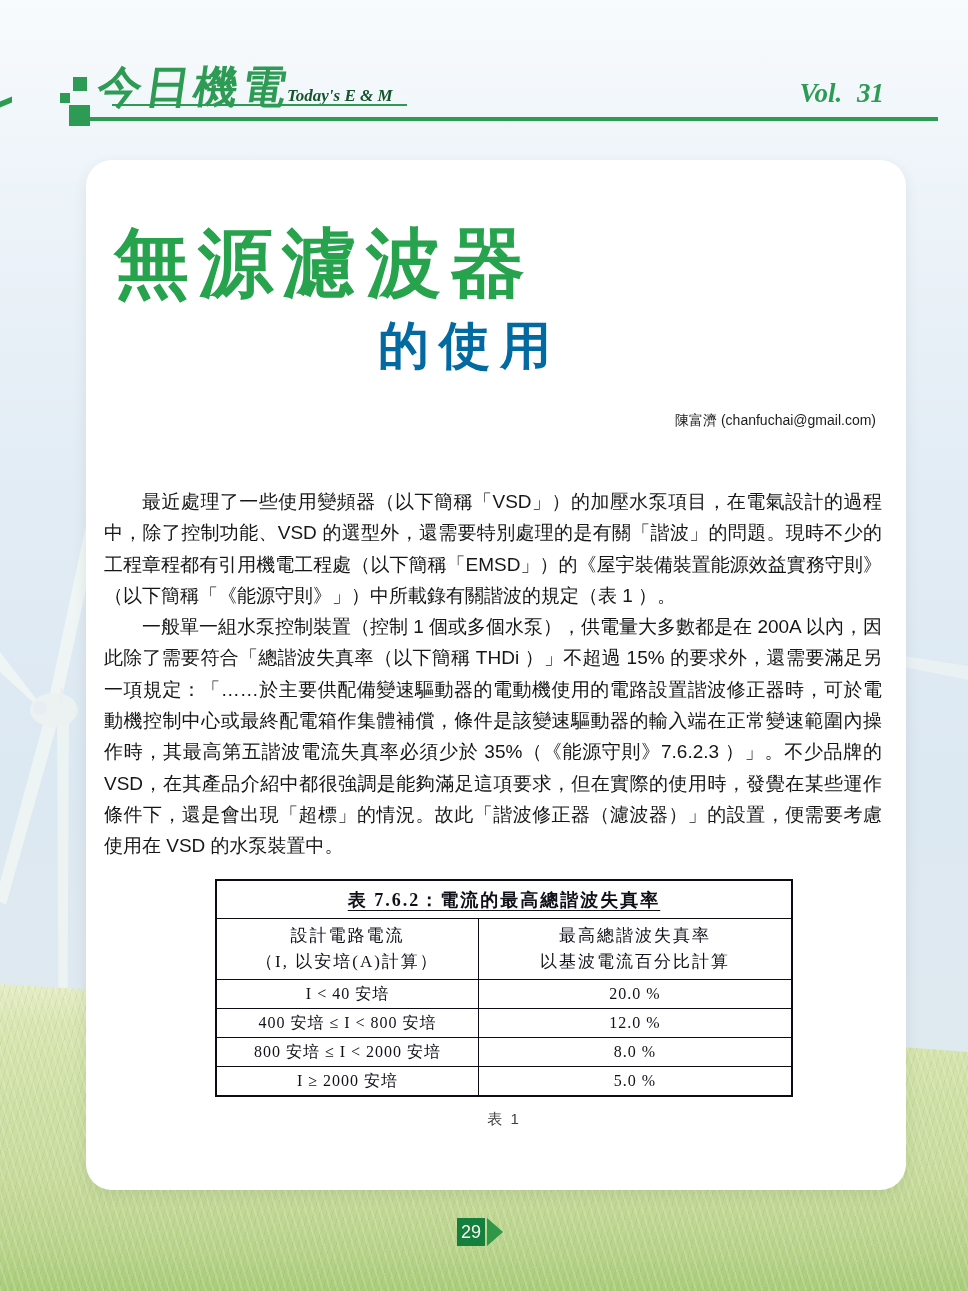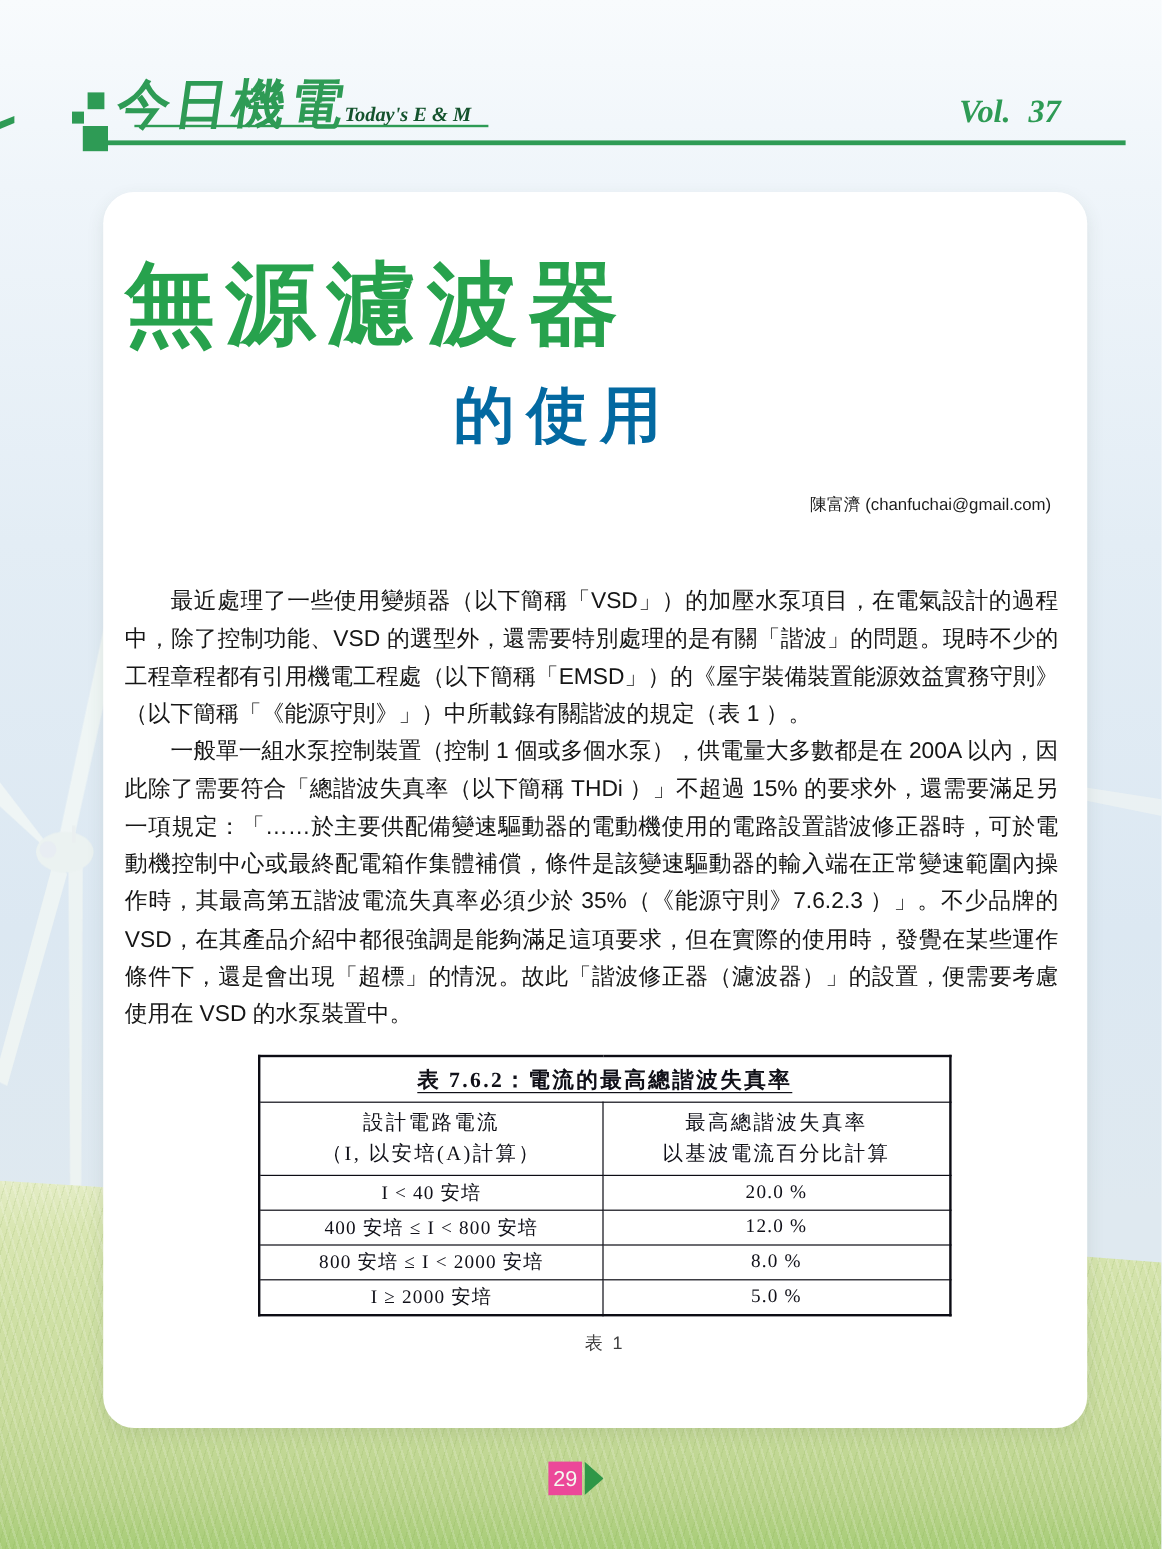--- a/index.html
+++ b/index.html
@@ -47,21 +47,21 @@
     word-spacing:8px;white-space:nowrap;
   }
 
   
   .card{
     position:absolute;left:86px;top:160px;width:820px;height:1030px;
     background:#ffffff;border-radius:26px;
     box-shadow:0 5px 14px rgba(60,80,60,.10);
   }
   .title-main{
-    position:absolute;left:18px;top:44px;margin:0;
+    position:absolute;left:18px;top:44px;margin:10px;
     font-size:75px;font-weight:bold;color:#27a24d;letter-spacing:9px;white-space:nowrap;
   }
   .title-sub{
     position:absolute;left:292px;top:152px;margin:0;
     font-size:51px;font-weight:bold;color:#0369a1;letter-spacing:10px;white-space:nowrap;
   }
   .author{
     position:absolute;right:30px;top:252px;
     font-size:14px;color:#1c1c1c;white-space:nowrap;
   }
@@ -71,36 +71,36 @@
     text-align:justify;
   }
   .body-text p{margin:0;text-indent:2em;}
 
   
   .tbl-wrap{position:absolute;left:129px;top:719px;width:578px;}
   table.thd{
     width:578px;border-collapse:collapse;border:2.5px solid #0c0c14;
     font-family:"Liberation Serif","DejaVu Serif",serif;color:#101018;
   }
-  table.thd td{border:1.5px solid #0c0c14;text-align:center;padding:2px 16px;}
+  table.thd td{border:1.5px solid #0c0c14;text-align:center;padding:2px 4px;}
   td.t-title{height:33px;font-size:18px;font-weight:bold;letter-spacing:2px;}
   td.t-title span{text-decoration:underline;text-underline-offset:4px;}
   td.t-head{height:56px;font-size:17px;letter-spacing:2px;line-height:26px;}
   td.t-cell{height:24px;font-size:16px;letter-spacing:1px;}
   .col-left{width:253px;}
   .tbl-caption{
     margin-top:13px;text-align:center;font-size:15px;color:#404040;
     font-family:"Liberation Sans","DejaVu Sans",sans-serif;letter-spacing:2px;
   }
 
   
   .page-badge{position:absolute;left:457px;top:1218px;width:48px;height:29px;}
   .badge-num{
     position:absolute;left:0;top:0;width:28px;height:28px;
-    background:#ec4899;color:#f4f9f0;font-size:18px;
+    background:#15803d;color:#f4f9f0;font-size:18px;
     display:flex;align-items:center;justify-content:center;
   }
   .badge-arrow{
     position:absolute;left:30px;top:0;width:16px;height:28px;
     background:#2f9747;clip-path:polygon(0 0,100% 50%,0 100%);
   }
 </style>
 </head>
 <body>
 
@@ -130,21 +130,21 @@
 
 <header class="masthead">
   <div class="left-notch"></div>
   <div class="m-sq sq1"></div>
   <div class="m-sq sq2"></div>
   <div class="m-sq sq3"></div>
   <div class="logo-cjk">今日機電</div>
   <div class="logo-latin">Today's E &amp; M</div>
   <div class="thin-rule"></div>
   <div class="thick-rule"></div>
-  <div class="vol">Vol. 37</div>
+  <div class="vol">Vol. 31</div>
 </header>
 
 <main class="card">
   <h1 class="title-main">無源濾波器</h1>
   <h2 class="title-sub">的使用</h2>
   <div class="author">陳富濟 (chanfuchai@gmail.com)</div>
 
   <div class="body-text">
     <p>最近處理了一些使用變頻器（以下簡稱「VSD」）的加壓水泵項目，在電氣設計的過程中，除了控制功能、VSD 的選型外，還需要特別處理的是有關「諧波」的問題。現時不少的工程章程都有引用機電工程處（以下簡稱「EMSD」）的《屋宇裝備裝置能源效益實務守則》（以下簡稱「《能源守則》」）中所載錄有關諧波的規定（表 1 ）。</p>
     <p>一般單一組水泵控制裝置（控制 1 個或多個水泵），供電量大多數都是在 200A 以內，因此除了需要符合「總諧波失真率（以下簡稱 THDi ）」不超過 15% 的要求外，還需要滿足另一項規定：「……於主要供配備變速驅動器的電動機使用的電路設置諧波修正器時，可於電動機控制中心或最終配電箱作集體補償，條件是該變速驅動器的輸入端在正常變速範圍內操作時，其最高第五諧波電流失真率必須少於 35%（《能源守則》7.6.2.3 ）」。不少品牌的VSD，在其產品介紹中都很強調是能夠滿足這項要求，但在實際的使用時，發覺在某些運作條件下，還是會出現「超標」的情況。故此「諧波修正器（濾波器）」的設置，便需要考慮使用在 VSD 的水泵裝置中。</p>

